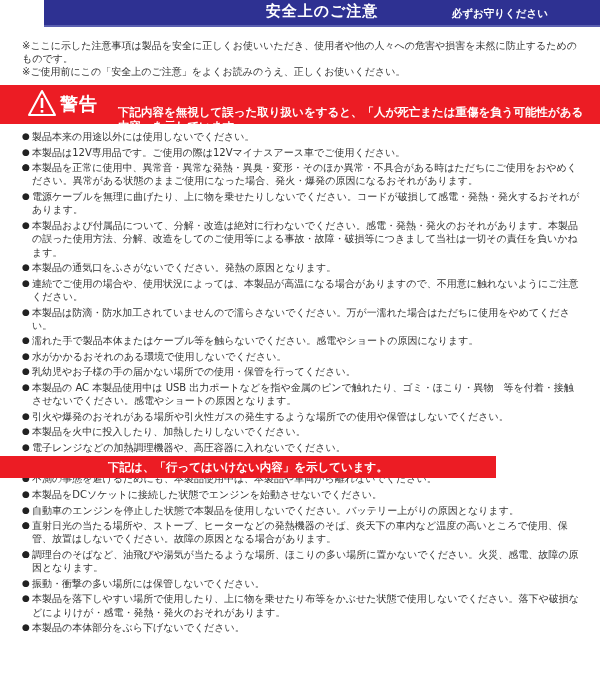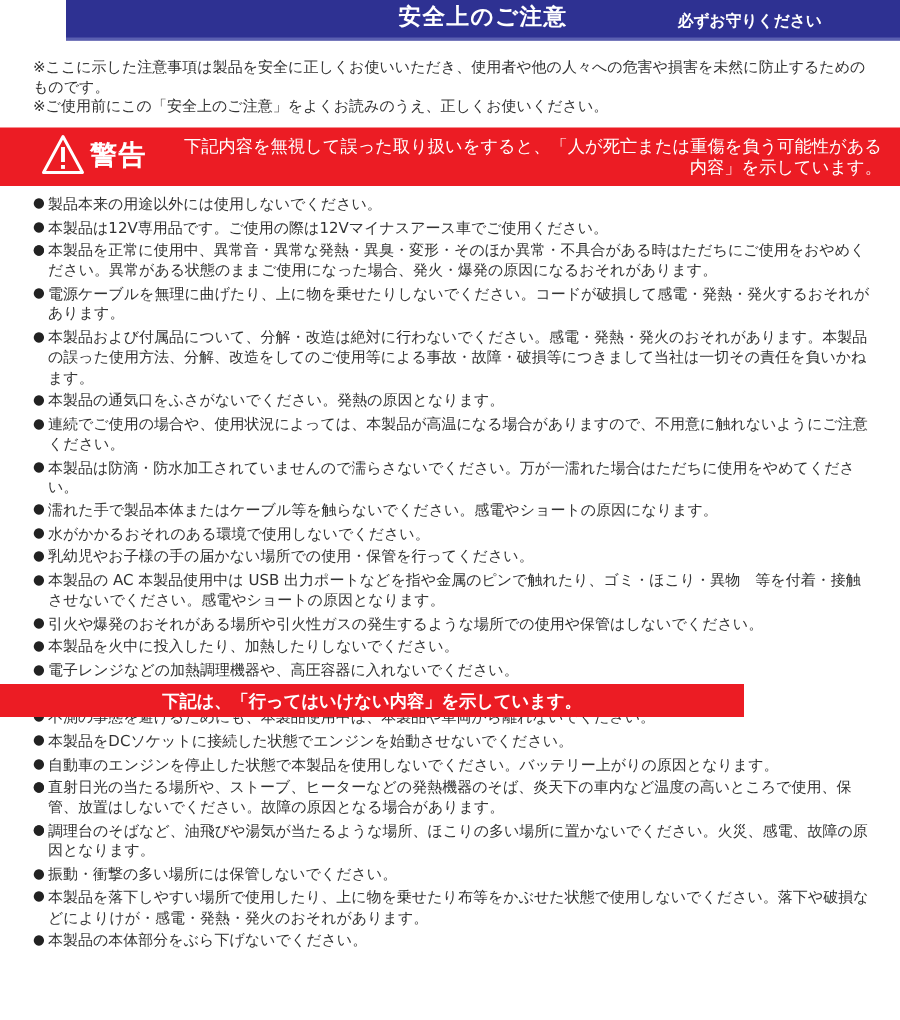--- a/index.html
+++ b/index.html
@@ -15,22 +15,22 @@
 
   .intro { position: absolute; left: 22px; top: 39px; width: 560px;
            font-size: 10px; line-height: 13px; color: #333; }
   .intro p { margin: 0; }
 
   .warn-band { position: absolute; left: 0; top: 85px; width: 600px; height: 39px;
                background: #ec1c24; color: #fff; }
   .warn-icon { position: absolute; left: 27px; top: 4px; width: 30px; height: 28px; }
   .warn-label { position: absolute; left: 48px; top: 6px; font-size: 18px; font-weight: bold;
                 letter-spacing: 1px; line-height: 26px; margin-left: 12px; }
-  .warn-text { position: absolute; left: 118px; top: 5px; width: 470px;
-               font-size: 11.5px; font-weight: normal; line-height: 14px; text-align: right; }
+  .warn-text { position: absolute; left: 118px; top: 20px; width: 470px;
+               font-size: 11.5px; font-weight: bold; line-height: 14px; }
 
   .list { position: absolute; left: 22px; width: 560px; margin: 0; padding: 0; list-style: none;
           font-size: 10px; line-height: 13.4px; color: #333; }
   .list li { position: relative; padding-left: 10px; margin: 0 0 2.1px 0; }
   .list li .bullet { position: absolute; left: 0; top: 0; font-size: 9px; color: #222; }
 
   .list-1 { top: 130px; }
   .list-2 { top: 488px; }
 
   .prohibit-band { position: absolute; left: 0; top: 456px; width: 496px; height: 22px;

